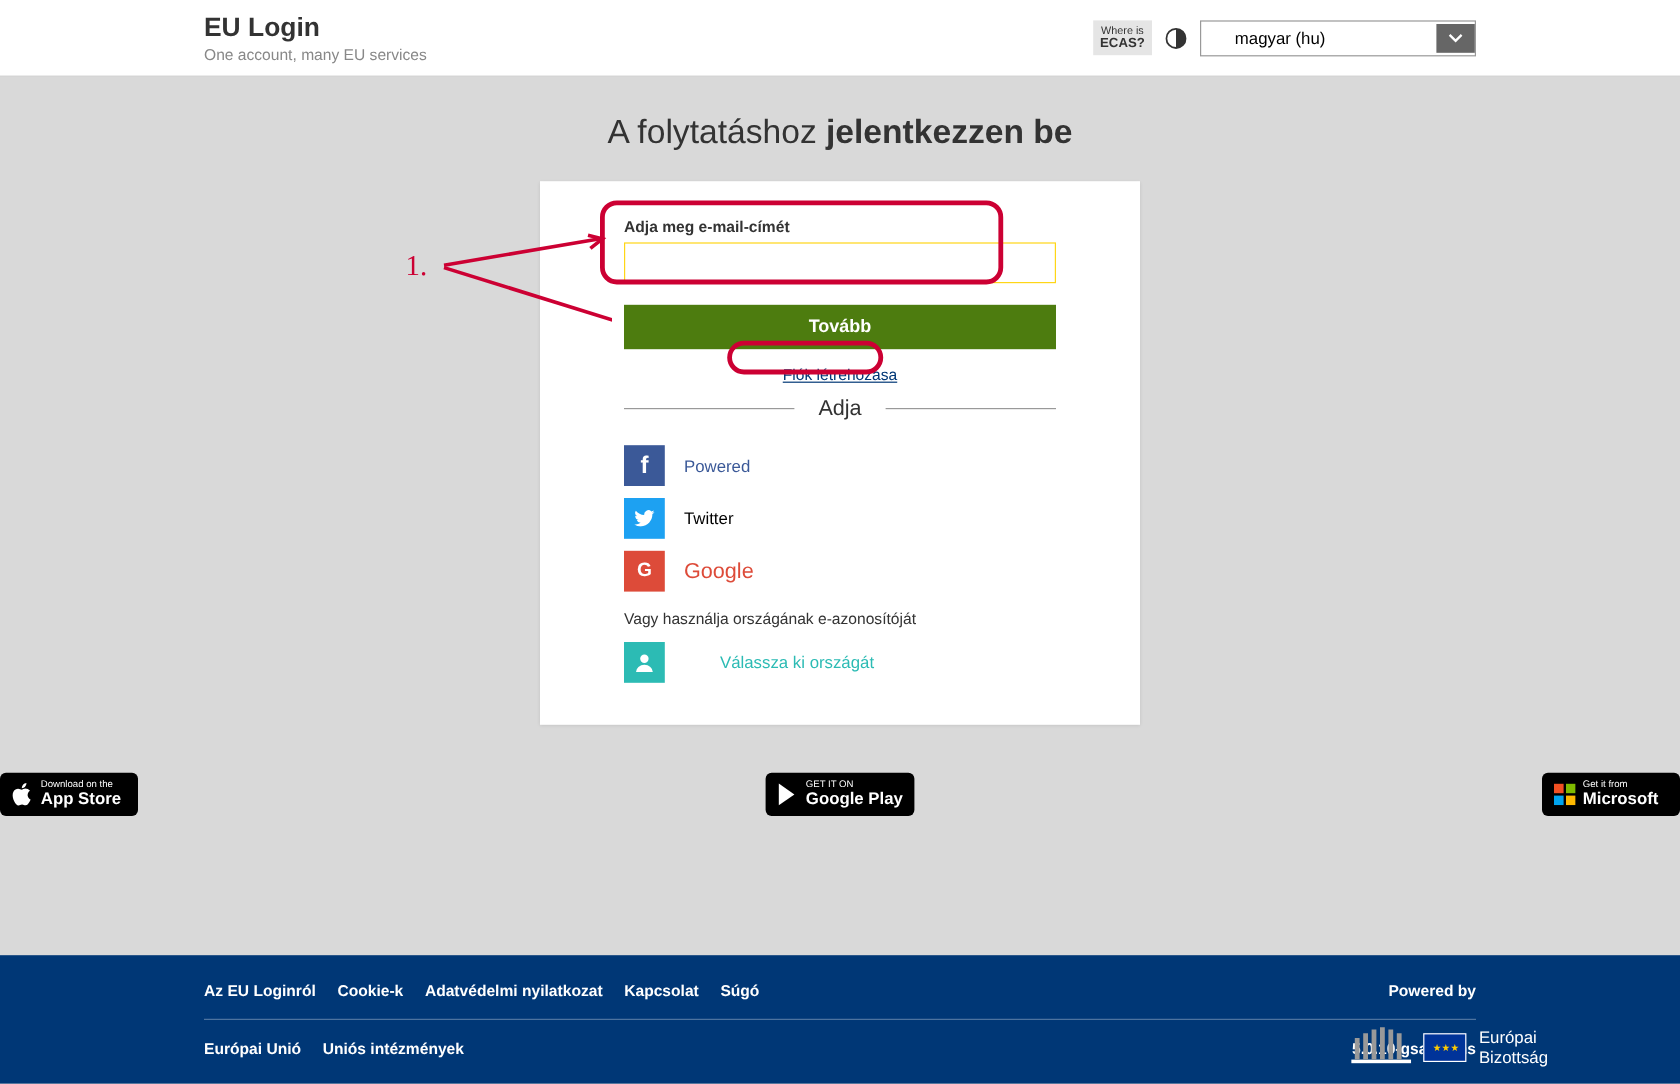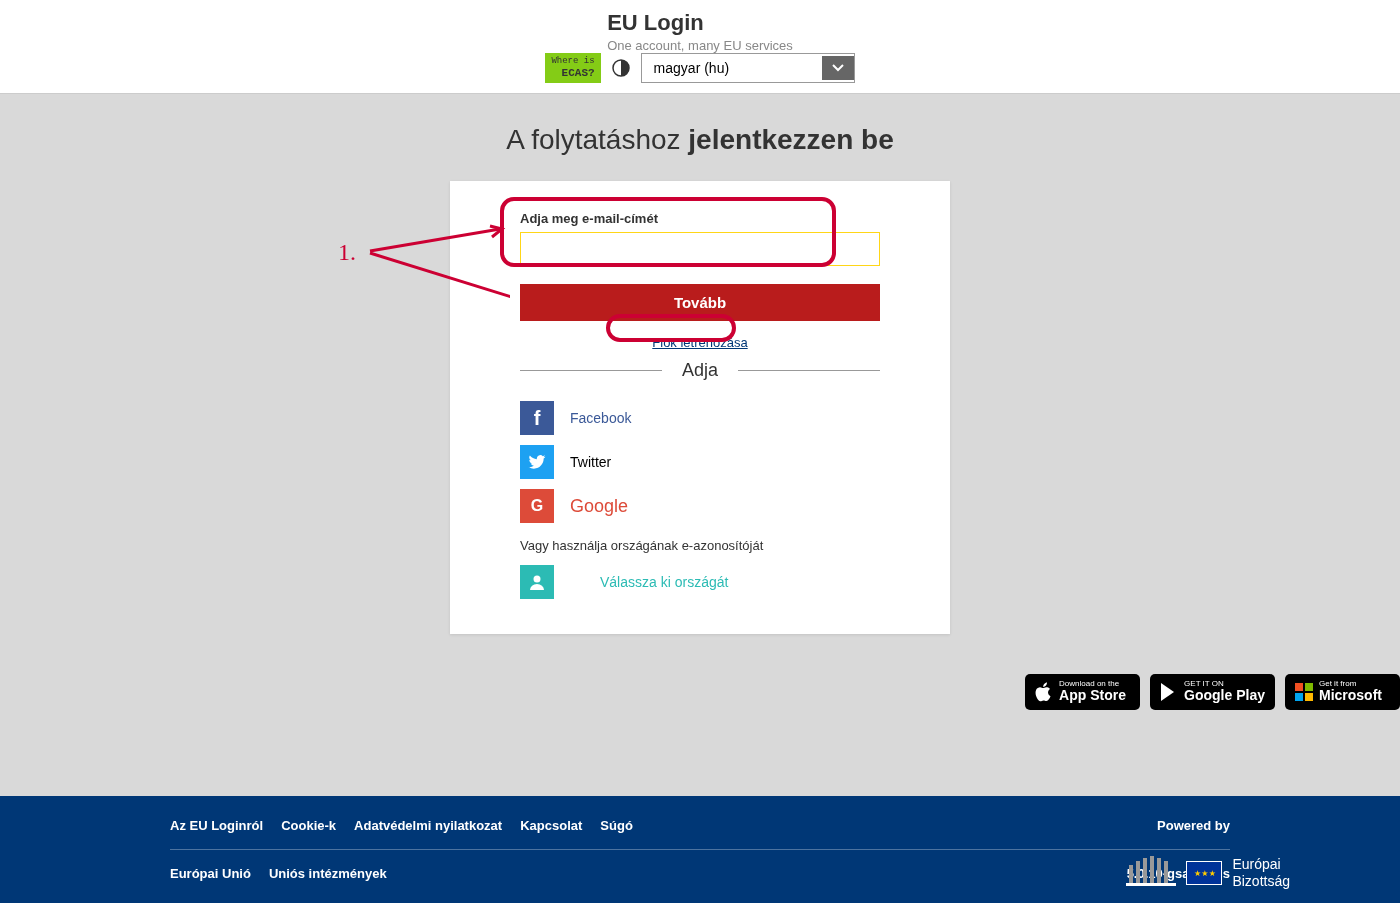--- a/index.html
+++ b/index.html
@@ -1,40 +1,40 @@
 <!DOCTYPE html>
 <html><head>
   <meta charset="utf-8">
   <style>
     * { margin: 0; padding: 0; box-sizing: border-box; }
     body { font-family: Arial, sans-serif; background: #d9d9d9; width: 1400px; height: 903px; overflow: hidden; }
     
     .header { background: #fff; border-bottom: 1px solid #ccc; padding: 10px 0; }
-    .header-inner { max-width: 1100px; margin: 0 auto; display: flex; align-items: center; justify-content: space-between; padding: 0 20px; flex-direction: column; }
+    .header-inner { max-width: 1100px; margin: 0 auto; display: flex; align-items: center; justify-content: space-between; padding: 0 20px; }
     .logo-area { }
     .logo-title { font-size: 22px; font-weight: bold; color: #333; }
     .logo-subtitle { font-size: 13px; color: #888; margin-top: 2px; }
     .header-right { display: flex; align-items: center; gap: 10px; }
-    .ecas-badge { background: #84cc16; padding: 3px 6px; text-align: right; font-size: 10px; line-height: 1.2; font-family: Liberation Mono, monospace; }
+    .ecas-badge { background: #e5e5e5; padding: 3px 6px; text-align: center; font-size: 10px; line-height: 1.2; }
     .ecas-badge .small { font-size: 9px; color: #333; }
     .ecas-badge .big { font-size: 11px; font-weight: bold; color: #333; }
     .contrast-icon { width: 20px; height: 20px; display: flex; align-items: center; justify-content: center; }
-    .lang-select { display: flex; align-items: center; border: 1px solid #999; background: #fff; }
+    .lang-select { display: flex; align-items: center; border: 1px solid #999; background: #fff; padding-left: 16px; }
     .lang-select-text { padding: 6px 12px; min-width: 180px; font-size: 14px; }
     .lang-select-btn { background: #666; color: #fff; padding: 8px 10px; display: flex; align-items: center; }
     
     .main { padding-top: 30px; position: relative; }
     .heading { text-align: center; font-size: 28px; color: #333; font-weight: normal; margin-bottom: 25px; }
     .heading .bold { font-weight: bold; }
     
     .login-box { background: #fff; width: 500px; margin: 0 auto; padding: 30px 70px 35px; box-shadow: 0 1px 3px rgba(0,0,0,0.1); position: relative; }
     
     .email-label { font-size: 13px; font-weight: bold; color: #333; margin-bottom: 6px; display: block; }
     .email-input { width: 100%; padding: 8px; border: 1px solid #ffd617; font-size: 14px; }
-    .next-btn { width: 100%; background: #b91c1c; color: #fff; border: none; padding: 10px; font-size: 15px; font-weight: bold; margin-top: 18px; cursor: pointer; }
+    .next-btn { width: 100%; background: #4d7c0f; color: #fff; border: none; padding: 10px; font-size: 15px; font-weight: bold; margin-top: 18px; cursor: pointer; }
     .create-link { display: block; text-align: center; color: #003776; font-size: 13px; text-decoration: underline; margin-top: 14px; margin-bottom: 4px; }
     
     .divider { display: flex; align-items: center; margin: 10px 0 20px; }
     .divider-line { flex: 1; height: 1px; background: #999; }
     .divider-text { padding: 0 20px; font-size: 18px; color: #333; }
     
     .social-btn { display: flex; align-items: center; margin-bottom: 10px; cursor: pointer; }
     .social-icon { width: 34px; height: 34px; display: flex; align-items: center; justify-content: center; color: #fff; font-weight: bold; margin-right: 16px; }
     .fb-icon { background: #3b5998; font-size: 20px; }
     .tw-icon { background: #1da1f2; }
@@ -50,21 +50,21 @@
     
     .annotation-highlight-1 { position: absolute; border: 4px solid #cc0033; border-radius: 14px; pointer-events: none; }
     .highlight-email { top: 16px; left: 50px; width: 336px; height: 70px; }
     .highlight-create { top: 133px; left: 156px; width: 130px; height: 28px; }
     .annotation-number { position: absolute; color: #cc0033; font-size: 24px; font-weight: normal; left: -112px; top: 58px; font-family: Georgia, serif; }
     .annotation-svg { position: absolute; pointer-events: none; left: -90px; top: 40px; }
     
     .download-area { text-align: center; margin-top: 40px; }
     .download-text { font-size: 14px; color: #333; margin-bottom: 14px; }
     .download-text .bold { font-weight: bold; }
-    .store-badges { display: flex; justify-content: flex-end; gap: 10px; }
+    .store-badges { display: flex; justify-content: space-between; gap: 10px; }
     .store-badge { background: #000; color: #fff; border-radius: 5px; padding: 5px 10px; display: flex; align-items: center; gap: 6px; cursor: pointer; min-width: 115px; height: 36px; }
     .store-badge .small { font-size: 8px; line-height: 1; }
     .store-badge .big { font-size: 14px; font-weight: bold; line-height: 1.1; }
     .store-badge-text { text-align: left; }
     
     .footer { background: #003776; color: #fff; position: absolute; bottom: 0; width: 100%; padding: 22px 0; }
     .footer-inner { max-width: 1100px; margin: 0 auto; padding: 0 20px; }
     .footer-row1 { display: flex; justify-content: space-between; align-items: center; padding-bottom: 16px; border-bottom: 1px solid rgba(255,255,255,0.3); }
     .footer-links { display: flex; gap: 18px; }
     .footer-link { color: #fff; font-size: 13px; text-decoration: none; font-weight: bold; }
@@ -130,21 +130,21 @@
     <a href="#" class="create-link">Fiók létrehozása</a>
     
     <div class="divider">
       <div class="divider-line"></div>
       <div class="divider-text">Adja</div>
       <div class="divider-line"></div>
     </div>
     
     <div class="social-btn">
       <div class="social-icon fb-icon">f</div>
-      <span class="social-label-fb">Facebook</span>
+      <span class="social-label-fb">Powered</span>
     </div>
     <div class="social-btn">
       <div class="social-icon tw-icon">
         <svg width="18" height="14" viewBox="0 0 24 20" fill="#fff">
             <path d="M24 2.4a10 10 0 0 1-2.8.8 5 5 0 0 0 2.2-2.7 10 10 0 0 1-3.1 1.2A5 5 0 0 0 11.8 6a14 14 0 0 1-10-5.2A5 5 0 0 0 3.3 7.5a5 5 0 0 1-2.2-.6v.1a5 5 0 0 0 4 4.8 5 5 0 0 1-2.2.1 5 5 0 0 0 4.6 3.4A10 10 0 0 1 0 17.3 14 14 0 0 0 7.5 19.5c9 0 14-7.5 14-14v-.6A10 10 0 0 0 24 2.4z"></path>
           </svg>
       </div>
       <span class="social-label-tw">Twitter</span>
     </div>
     <div class="social-btn">

